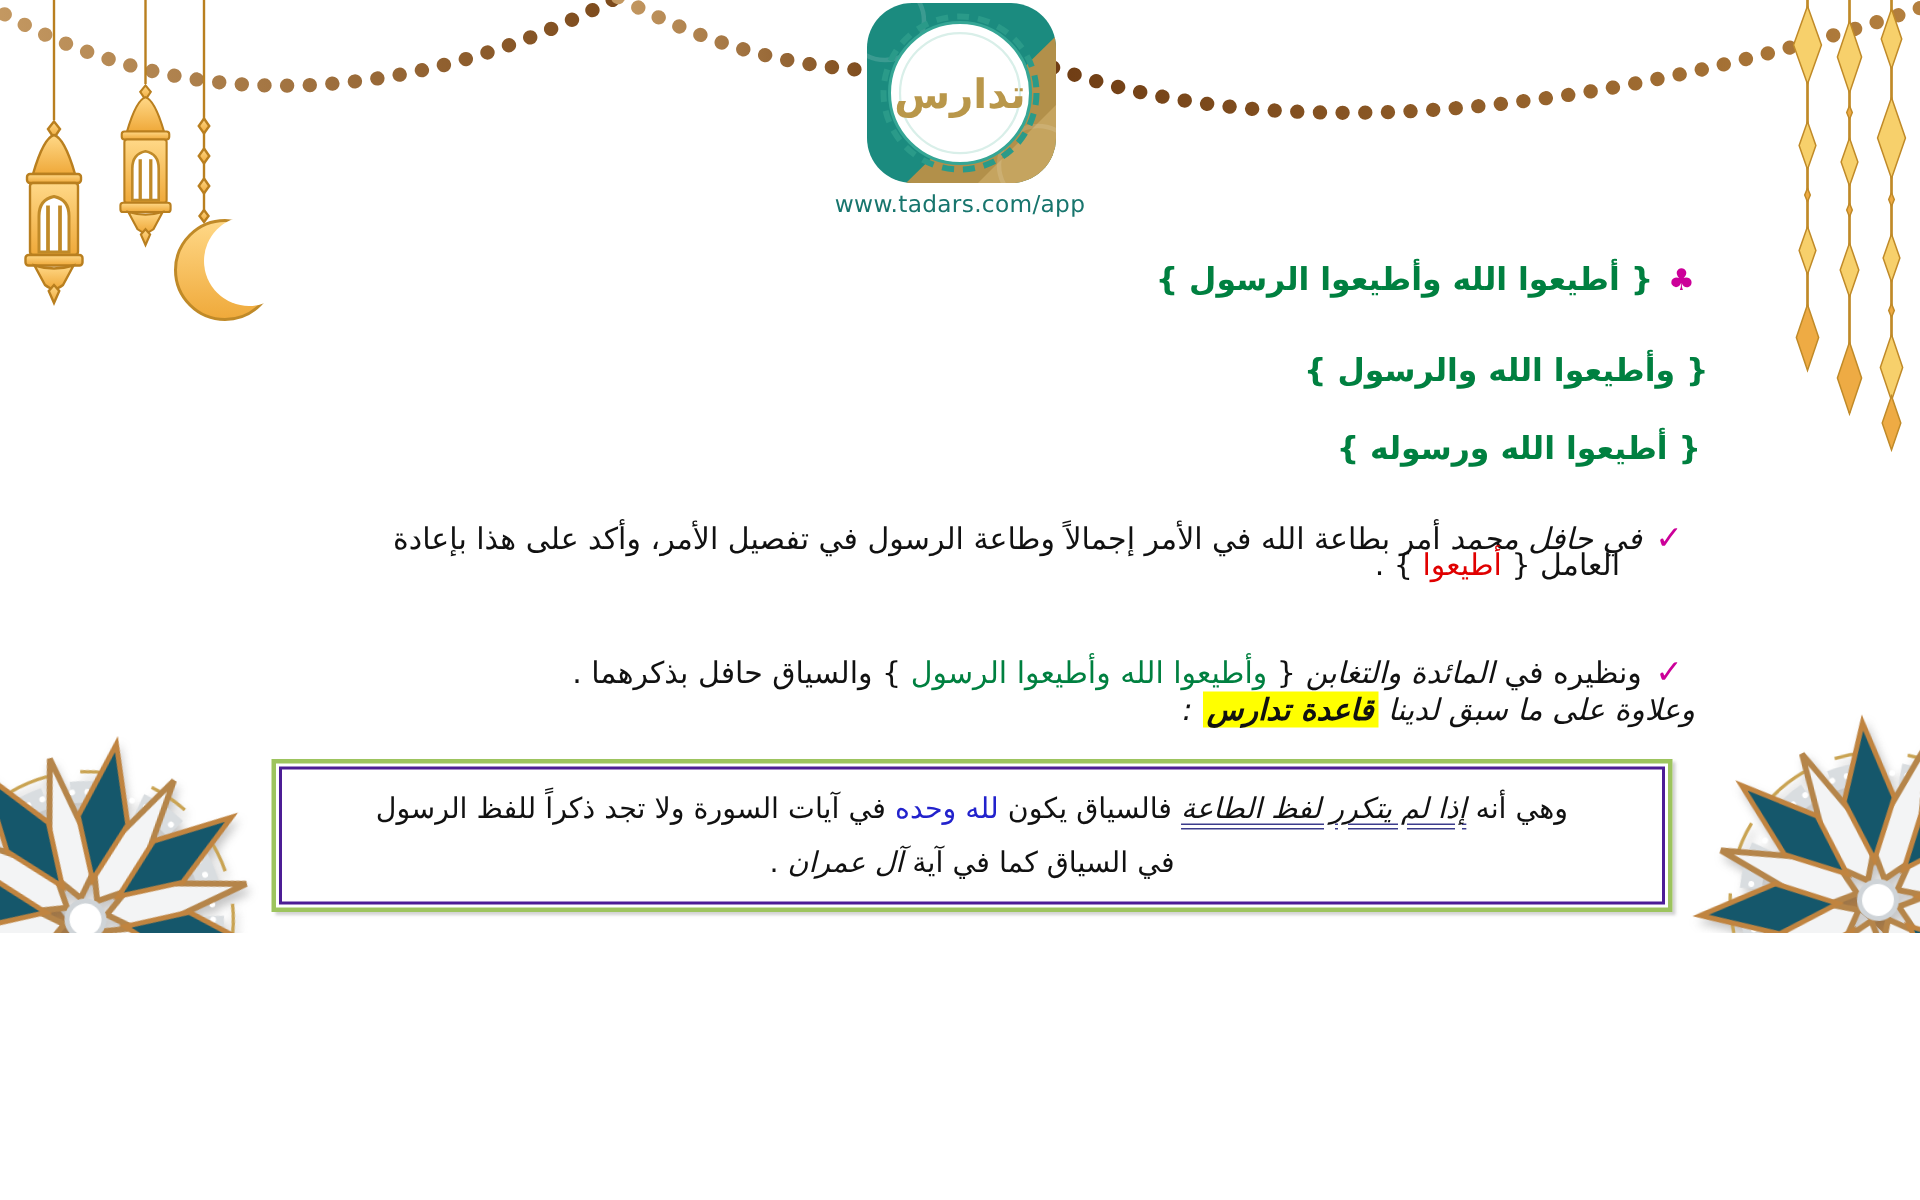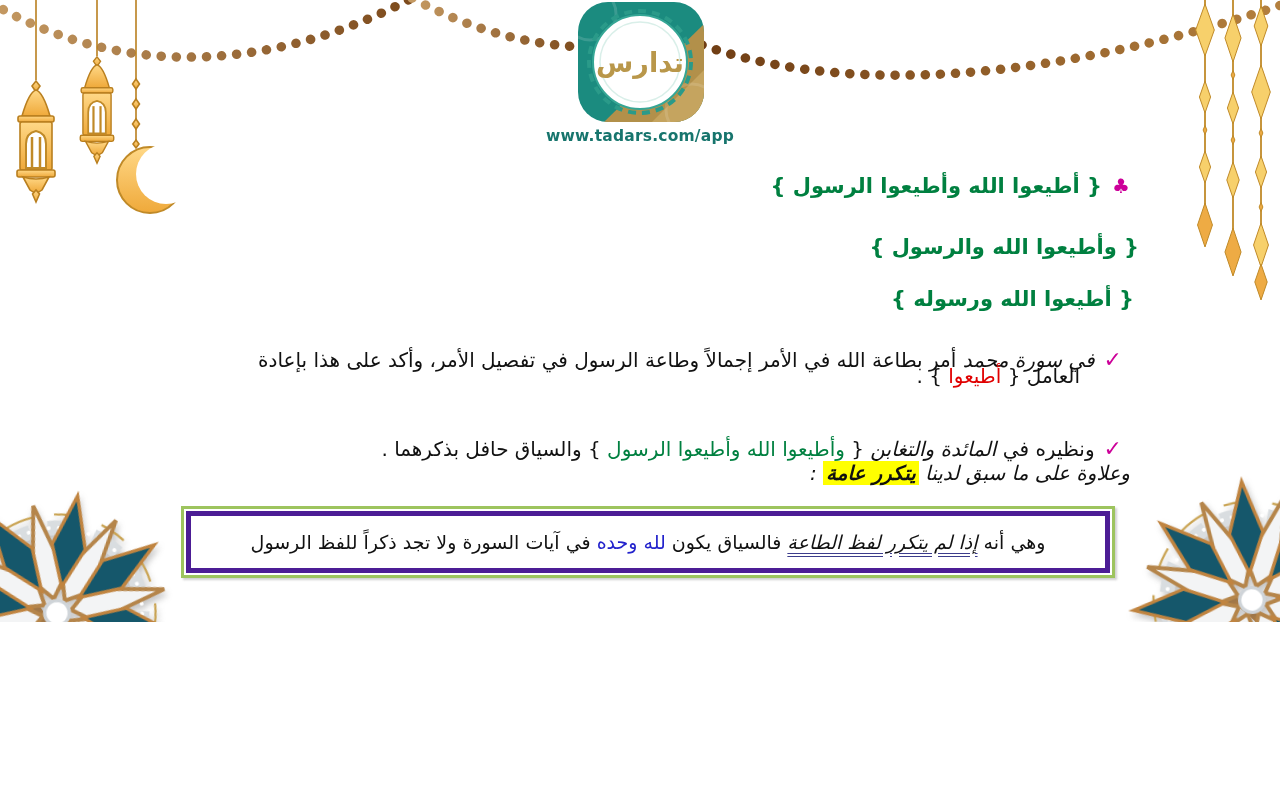--- a/index.html
+++ b/index.html
@@ -20,24 +20,24 @@
   .it{font-style:italic;}
   .green{color:var(--quote_green);}
   .red{color:var(--emphasis_red);}
   .blue{color:var(--emphasis_blue);}
   .uline{font-style:italic;text-decoration:underline double #3c3c8c;text-underline-offset:4px;}
   .intro{top:461px;right:150px;font-size:20px;font-style:italic;}
   .hl{background:var(--highlight_yellow);font-weight:700;padding:0 3px;}
   .rulebox{position:absolute;left:181px;top:506px;width:924px;z-index:2;
            border:3px solid var(--box_border_green);padding:2px;background:#fff;
            box-shadow:2px 2px 2px rgba(120,120,120,.35);}
-  .rulebox-inner{border:5px solid #4c1d95;padding:8px 10px;text-align:center;}
+  .rulebox-inner{border:2px solid #4c1d95;padding:8px 10px;text-align:center;}
   .boxline{direction:rtl;unicode-bidi:embed;white-space:nowrap;font-size:19px;line-height:36px;color:#111;}
   .url{position:absolute;top:127px;left:0;width:100%;text-align:center;z-index:2;
-       font-weight:700;font-size:15.5px;letter-spacing:.2px;color:var(--brand_teal);}
+       font-weight:400;font-size:15.5px;letter-spacing:.2px;color:var(--brand_teal);}
   .footer-line{position:absolute;left:0;width:100%;text-align:center;direction:rtl;z-index:2;
                color:var(--footer_teal);font-weight:700;}
   .f1{top:729px;font-size:17px;}
   .f2{top:757px;font-size:17px;}
   .f3{top:784px;font-size:15px;direction:ltr;}
   
   .beads{fill:none;stroke-width:9.5;stroke-linecap:round;stroke-dasharray:0.1 15;}
   .lg{fill:url(#gGold);stroke:#b97f1f;stroke-width:1.6;}
   .lw{fill:#fff;stroke:#c08a28;stroke-width:2;}
   .ls{stroke:#b97f1f;stroke-width:1.6;}
@@ -227,28 +227,29 @@
       <path d="M640,709 v13"></path>
     </g>
   </svg>
 
   <div class="url">www.tadars.com/app</div>
 
   <div class="line quote q1"><span class="club">♣</span><span>{ أطيعوا الله وأطيعوا الرسول }</span></div>
   <div class="line quote q2"><span>{ وأطيعوا الله والرسول }</span></div>
   <div class="line quote q3"><span>{ أطيعوا الله ورسوله }</span></div>
 
-  <div class="line body-line b1l1"><span class="check">✓</span><span class="it">في سورة محمد</span><span> أمر بطاعة الله في الأمر إجمالاً وطاعة الرسول في تفصيل الأمر، وأكد على هذا بإعادة</span></div>
+  <div class="line body-line b1l1"><span class="check">✓</span><span class="it">في حافل محمد</span><span> أمر بطاعة الله في الأمر إجمالاً وطاعة الرسول في تفصيل الأمر، وأكد على هذا بإعادة</span></div>
   <div class="line body-line b1l2"><span>العامل { </span><span class="red">أطيعوا</span><span> } .</span></div>
 
   <div class="line body-line b2"><span class="check">✓</span><span>ونظيره في </span><span class="it">المائدة والتغابن</span><span> { </span><span class="green">وأطيعوا الله وأطيعوا الرسول</span><span> } والسياق حافل بذكرهما .</span></div>
 
-  <div class="line intro"><span class="it">وعلاوة على ما سبق لدينا </span><span class="it hl">يتكرر عامة</span><span class="it"> :</span></div>
+  <div class="line intro"><span class="it">وعلاوة على ما سبق لدينا </span><span class="it hl">قاعدة تدارس</span><span class="it"> :</span></div>
 
   <div class="rulebox">
     <div class="rulebox-inner">
       <div class="boxline"><span>وهي أنه </span><span class="uline">إذا لم يتكرر لفظ الطاعة</span><span> فالسياق يكون </span><span class="blue">لله وحده</span><span> في آيات السورة ولا تجد ذكراً للفظ الرسول</span></div>
+      <div class="boxline"><span>في السياق كما في آية </span><span class="it">آل عمران</span><span> .</span></div>
     </div>
   </div>
 
   <div class="footer-line f3">@Salehalturkiy</div>
 
 </div>
 
 </body></html>

